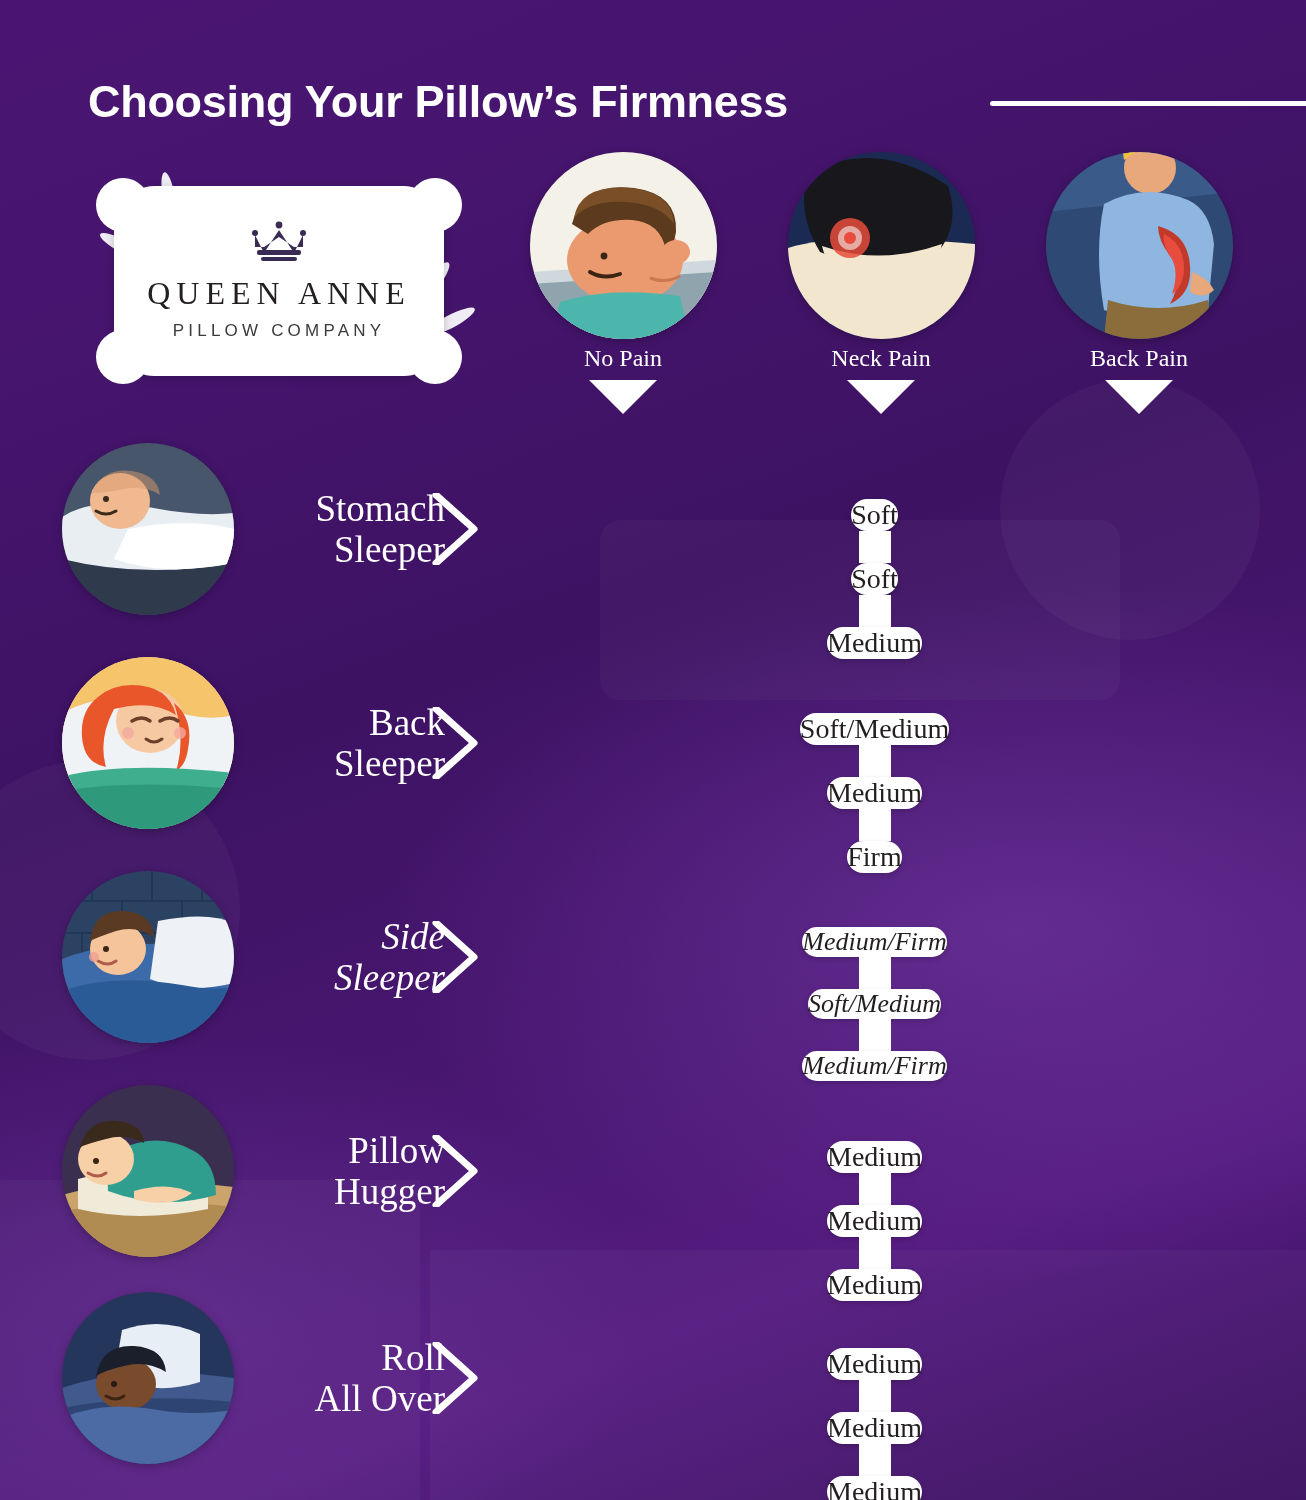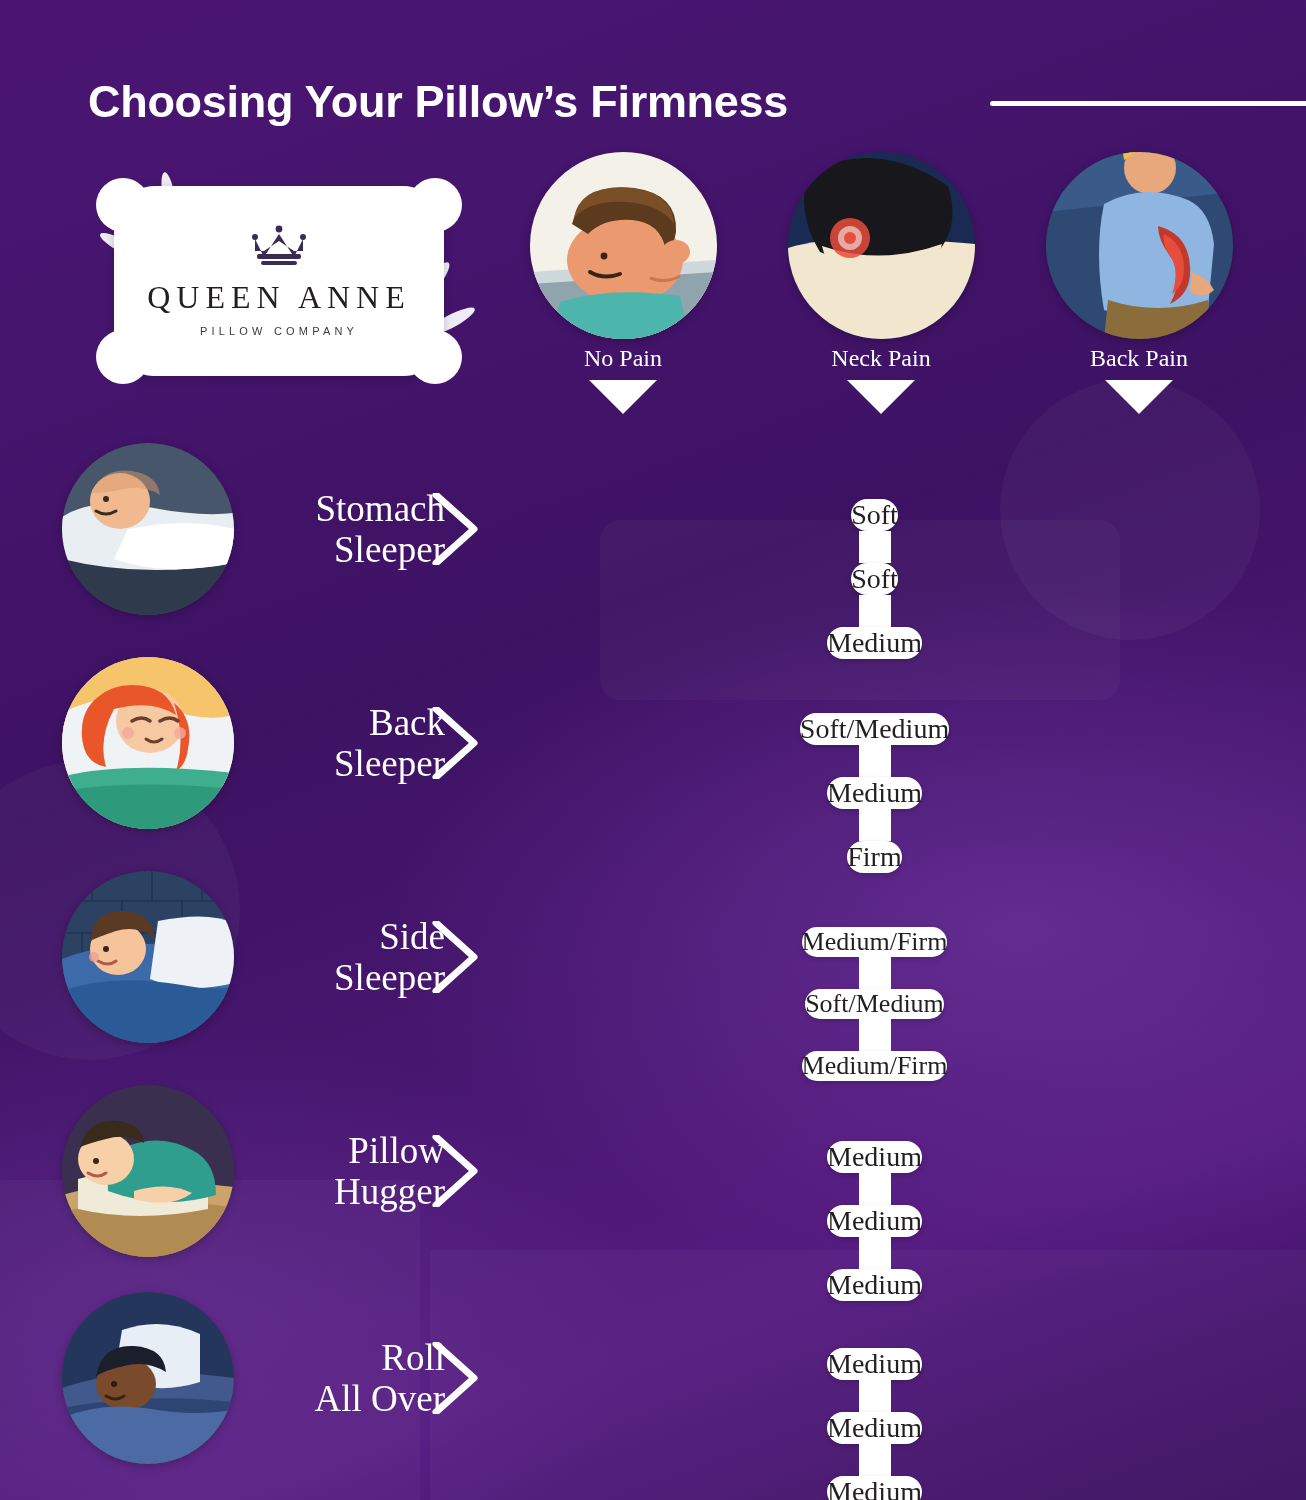--- a/index.html
+++ b/index.html
@@ -143,21 +143,21 @@
     font-family: "Liberation Serif", serif;
     font-size: 32px;
     letter-spacing: 6px;
     font-weight: normal;
     white-space: nowrap;
   }
   .logo-sub {
     margin-top: 9px;
     color: #3b3b3b;
     font-family: "Liberation Sans", sans-serif;
-    font-size: 11px;
+    font-size: 17px;
     letter-spacing: 4.2px;
     white-space: nowrap;
   }
 
   
   .col-head {
     position: absolute;
     width: 230px;
     text-align: center;
   }
@@ -417,21 +417,21 @@
     </div>
     <div class="pills">
       <div class="pill">Soft/Medium</div>
       <div class="connector"></div>
       <div class="pill">Medium</div>
       <div class="connector"></div>
       <div class="pill">Firm</div>
     </div>
   </div>
 
-  <div class="row" style="top:871px;">
+  <div class="row" style="top:871px;font-style:italic;">
     <div class="row-avatar">
       <svg width="172" height="172" viewBox="0 0 172 172">
         <rect width="172" height="172" fill="#2c4262"></rect>
         <g stroke="#223755" stroke-width="2">
           <path d="M0 30 H172 M0 62 H172 M0 94 H172"></path>
           <path d="M30 0 V30 M90 0 V30 M140 0 V30 M60 30 V62 M120 30 V62 M20 62 V94 M100 62 V94"></path>
         </g>
         <path d="M0 88 q60 -24 172 -10 L172 172 L0 172 Z" fill="#3d6aa8"></path>
         <path d="M96 50 q50 -10 76 2 l0 60 q-48 12 -84 -4 z" fill="#eef2f7"></path>
         <ellipse cx="56" cy="78" rx="28" ry="26" fill="#f5c49b"></ellipse>

